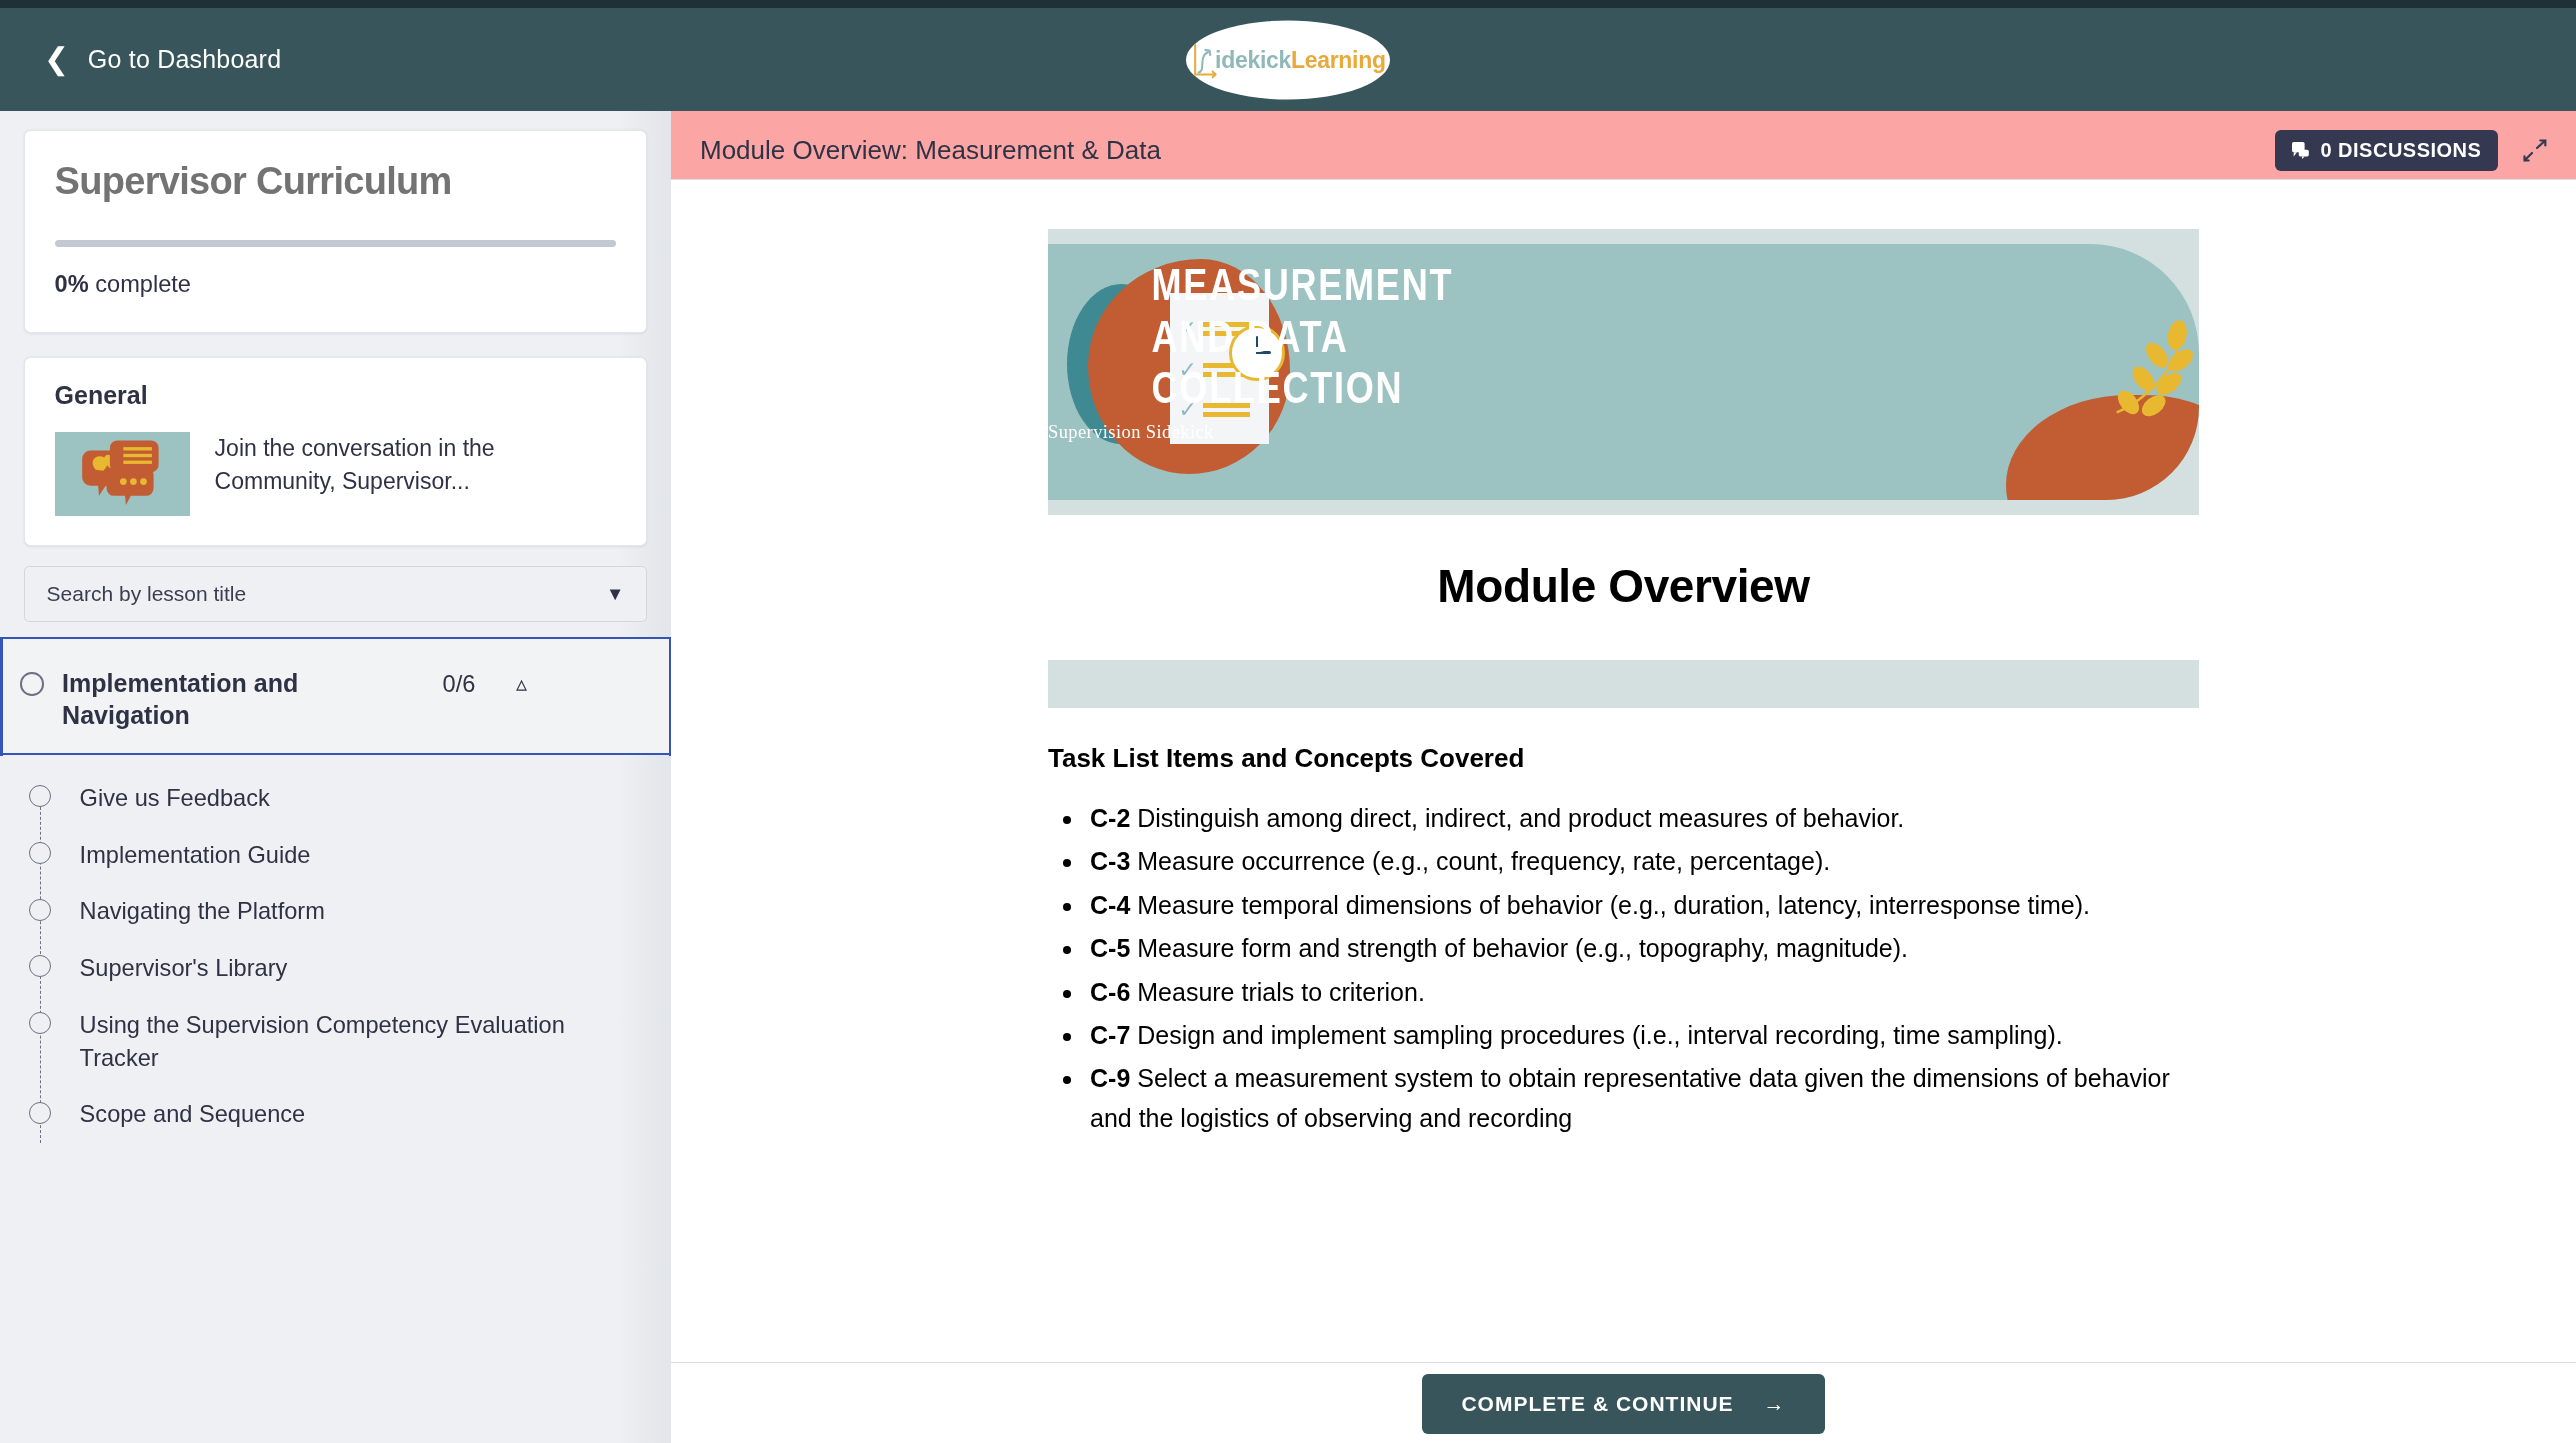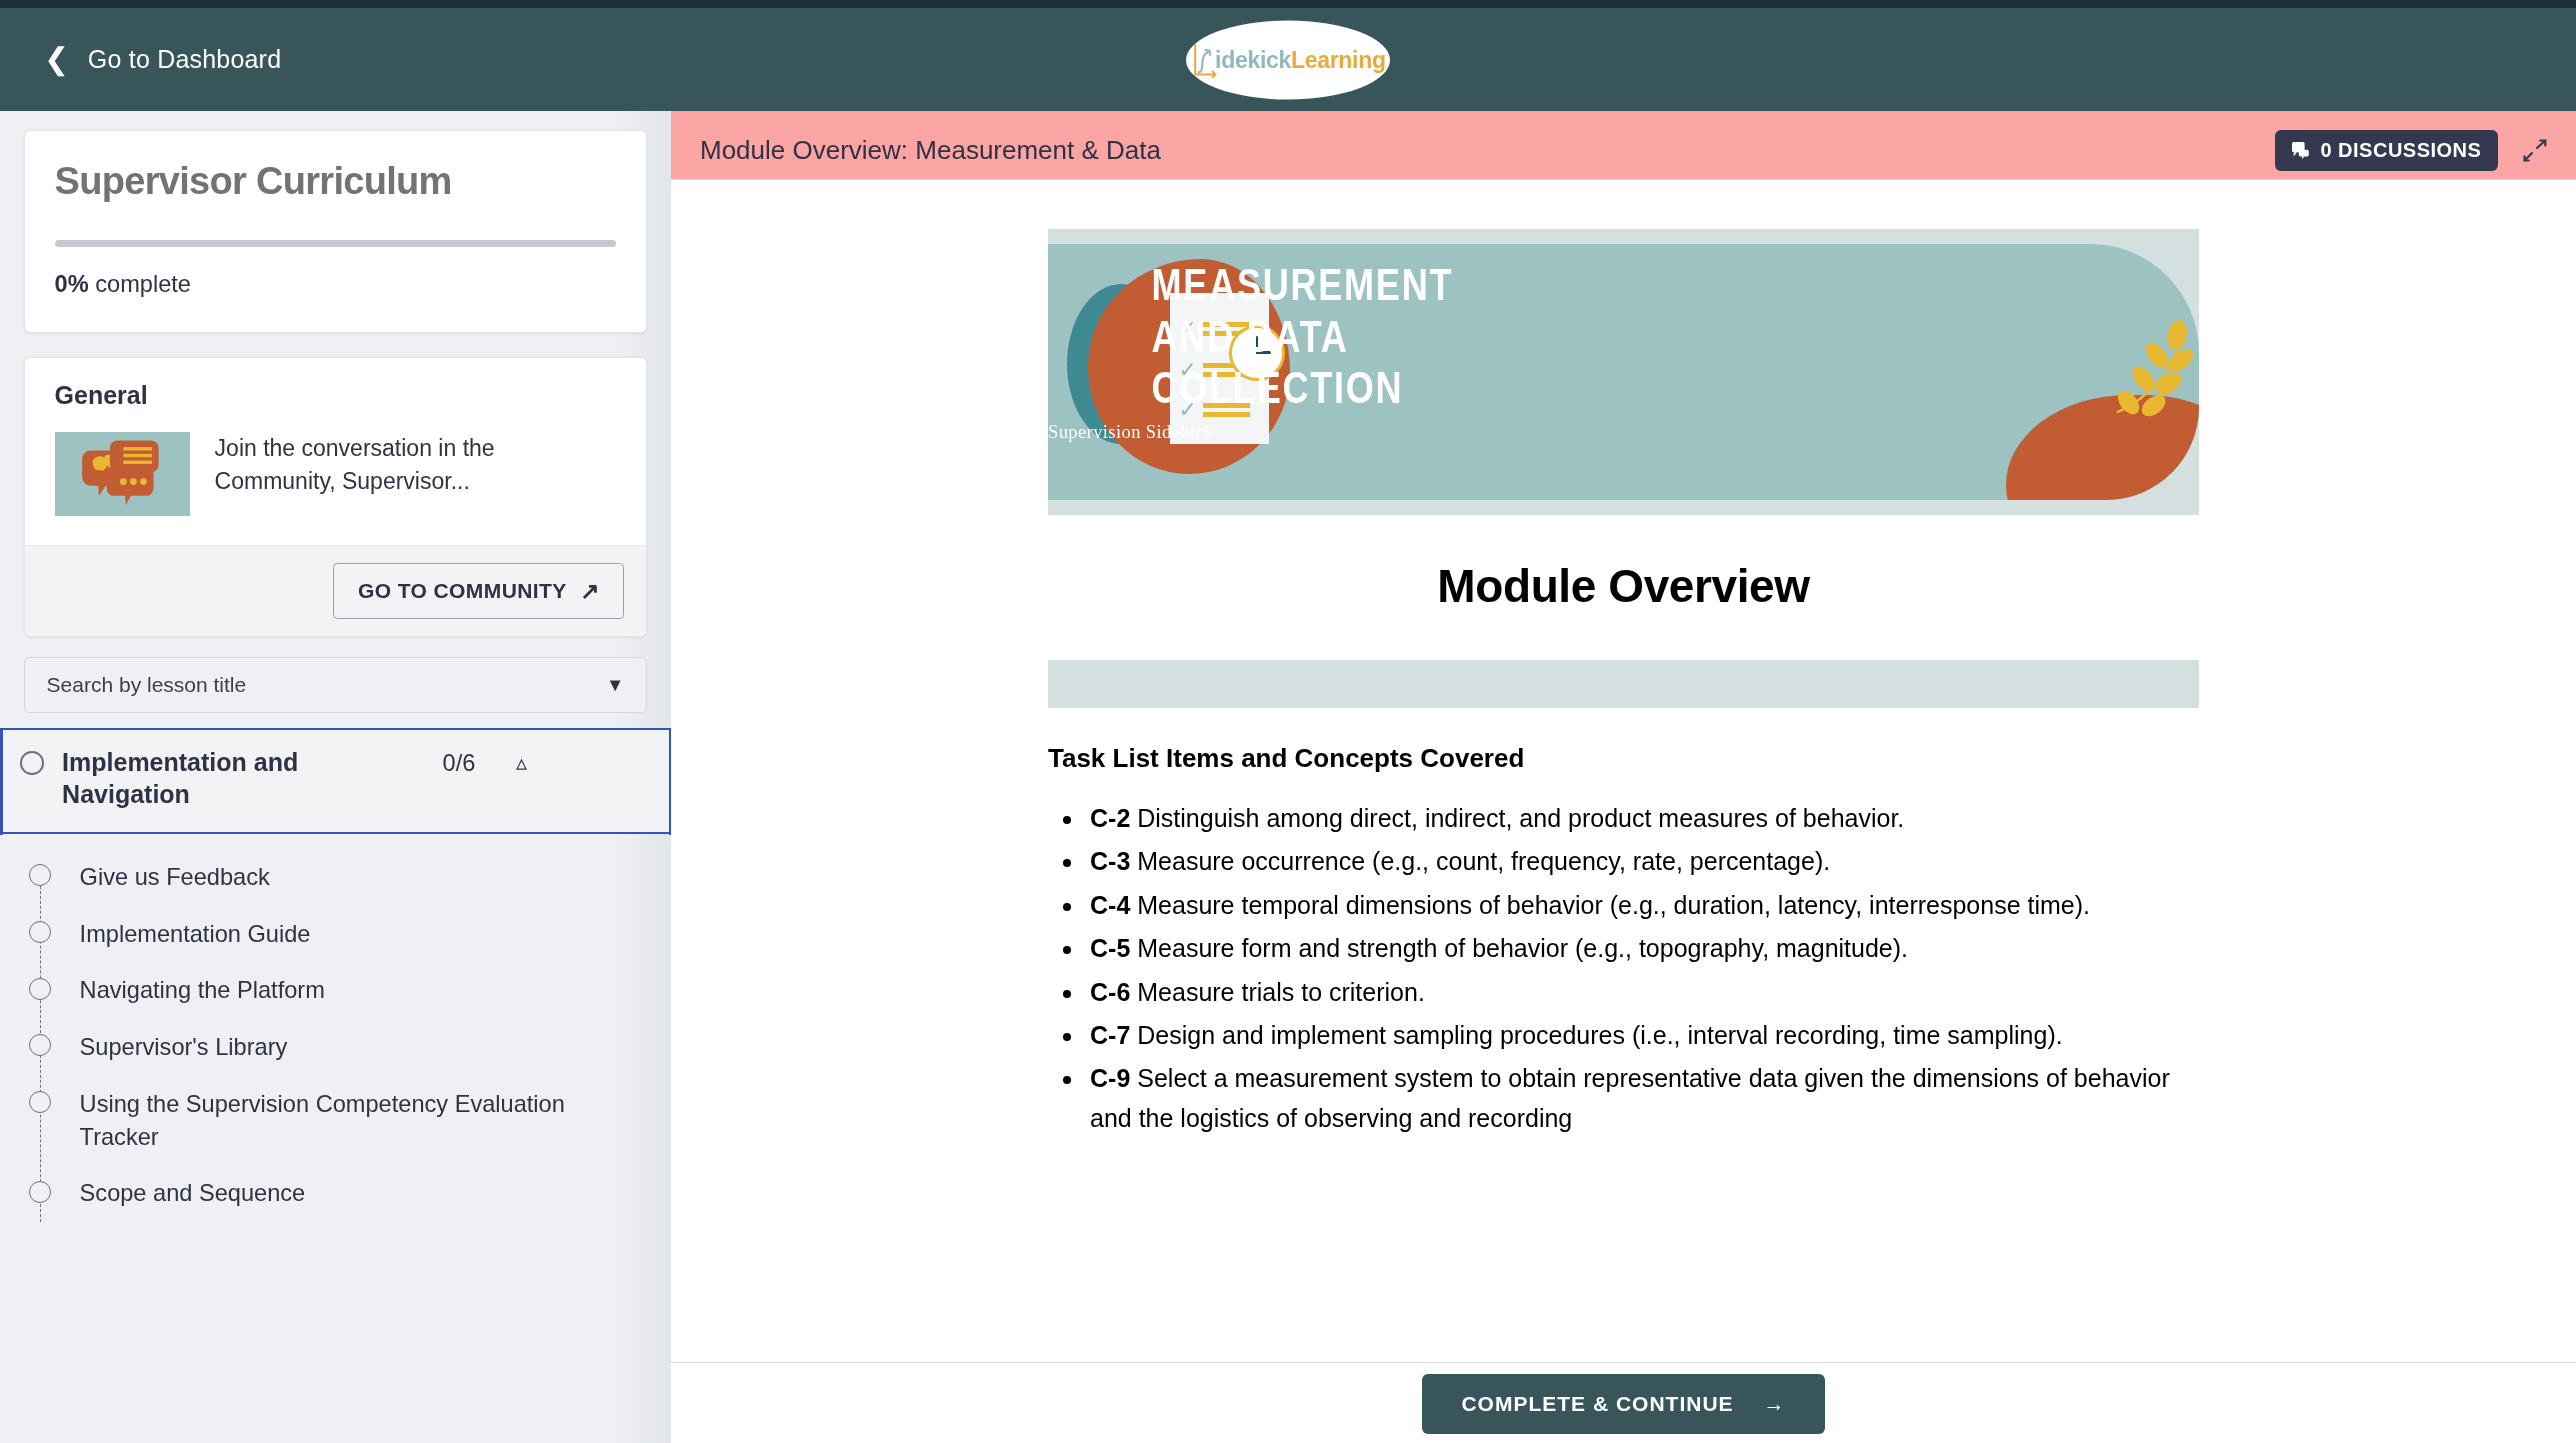--- a/index.html
+++ b/index.html
@@ -103,21 +103,21 @@
     display: flex; align-items: center; justify-content: space-between;
     padding: 0 22px; cursor: pointer;
   }
   #search-placeholder { font-size: 21px; color: #3a3e50; }
   #search-caret { font-size: 18.5px; color: #2f3244; }
 
   #section-head {
     margin: 15px -23.6px 0 -23.6px;
     border-top: 2.5px solid #3455b8; border-bottom: 2.5px solid #3455b8;
     background: #f1f3f5;
-    padding: 16px 25px 22px 20px;
+    padding: 28px 25px 22px 20px;
     display: flex; align-items: flex-start; gap: 18.5px;
     cursor: pointer; position: relative;
   }
   #section-head::before, #section-head::after {
     content: ""; position: absolute; top: -2.5px; bottom: -2.5px; width: 2.5px;
     background: #3455b8;
   }
   #section-head::before { left: 0; }
   #section-head::after { right: 0; }
   .ring {
@@ -312,26 +312,20 @@
             <rect x="81" y="18" width="34" height="4" fill="#e8b830"></rect>
             <rect x="81" y="26" width="34" height="4" fill="#e8b830"></rect>
             <rect x="81" y="34" width="34" height="4" fill="#e8b830"></rect>
             <path d="M70 42 h38 a9 9 0 0 1 9 9 v16 a9 9 0 0 1 -9 9 h-18 l-6 11 -1 -11 h-13 a9 9 0 0 1 -9 -9 v-16 a9 9 0 0 1 9 -9 z" fill="#c25c33"></path>
             <circle cx="81" cy="59" r="4" fill="#e8b830"></circle>
             <circle cx="93" cy="59" r="4" fill="#e8b830"></circle>
             <circle cx="105" cy="59" r="4" fill="#e8b830"></circle>
           </svg>
         </div>
         <div id="comm-text">Join the conversation in the Community, Supervisor...</div>
-      </div>
-      <div id="general-foot">
-        <div id="community-btn">
-          <span>GO TO COMMUNITY</span>
-          <span class="arr">↗</span>
-        </div>
       </div>
     </div>
 
     <div id="search-box">
       <span id="search-placeholder">Search by lesson title</span>
       <span id="search-caret">▼</span>
     </div>
 
     <div id="section-head">
       <div class="ring"></div>

